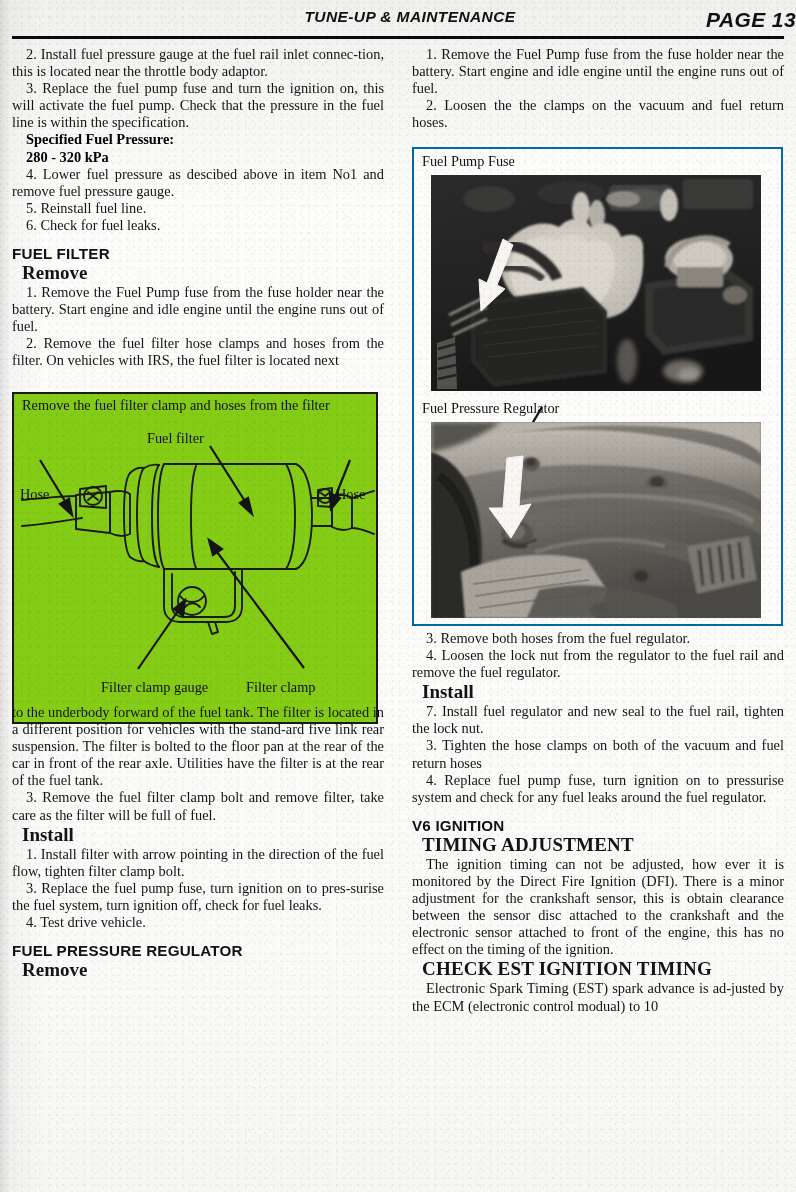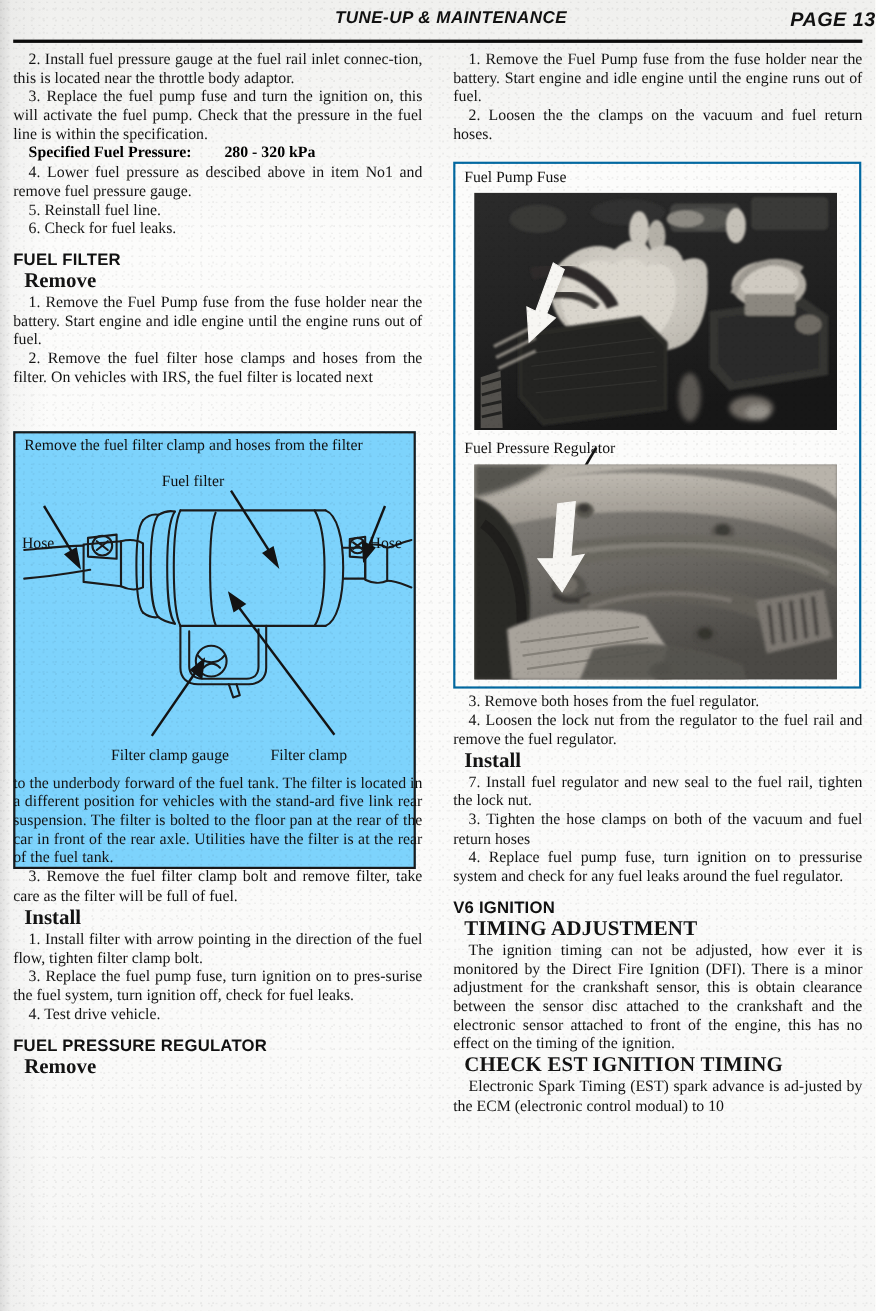--- a/index.html
+++ b/index.html
@@ -57,21 +57,21 @@
     letter-spacing: 0.4px;
     color: #111;
   }
   .hdr-page {
     position: absolute;
     right: 0;
     top: 0;
     font-family: "Liberation Sans", sans-serif;
     font-style: italic;
     font-weight: bold;
-    font-size: 18px;
+    font-size: 21px;
     letter-spacing: 0.4px;
     color: #111;
   }
   #header-rule {
     position: absolute;
     left: 12px;
     top: 36px;
     width: 772px;
     height: 3px;
     background: #0b0b0b;
@@ -97,20 +97,21 @@
   }
   p.body.noindent { text-indent: 0; }
   p.body.just-full { text-align: justify; text-align-last: left; }
 
   .spec-line {
     font-size: 14.4px;
     line-height: 17.1px;
     font-weight: bold;
     display: flex;
     padding-left: 14px;
+    flex-direction: column;
   }
   .spec-line .spec-label { width: 178px; }
 
   h2.sec {
     font-family: "Liberation Sans", sans-serif;
     font-weight: bold;
     font-size: 15.2px;
     letter-spacing: 0.2px;
     margin: 0;
     color: #111;
@@ -127,23 +128,23 @@
     letter-spacing: 0.2px;
   }
   .gap-m  { height: 11px; }
 
   
   #fig-filter {
     position: absolute;
     left: 12px;
     top: 392px;
     width: 366px;
-    height: 398px;
+    height: 332px;
     border: 2px solid #1a1a1a;
-    background: #7dd3fc;
+    background: #84cc16;
     box-sizing: border-box;
   }
   #fig-filter-caption {
     position: absolute;
     left: 8px;
     top: 3px;
     font-size: 14.3px;
     font-family: "Liberation Serif", serif;
     color: #111;
     white-space: nowrap;

